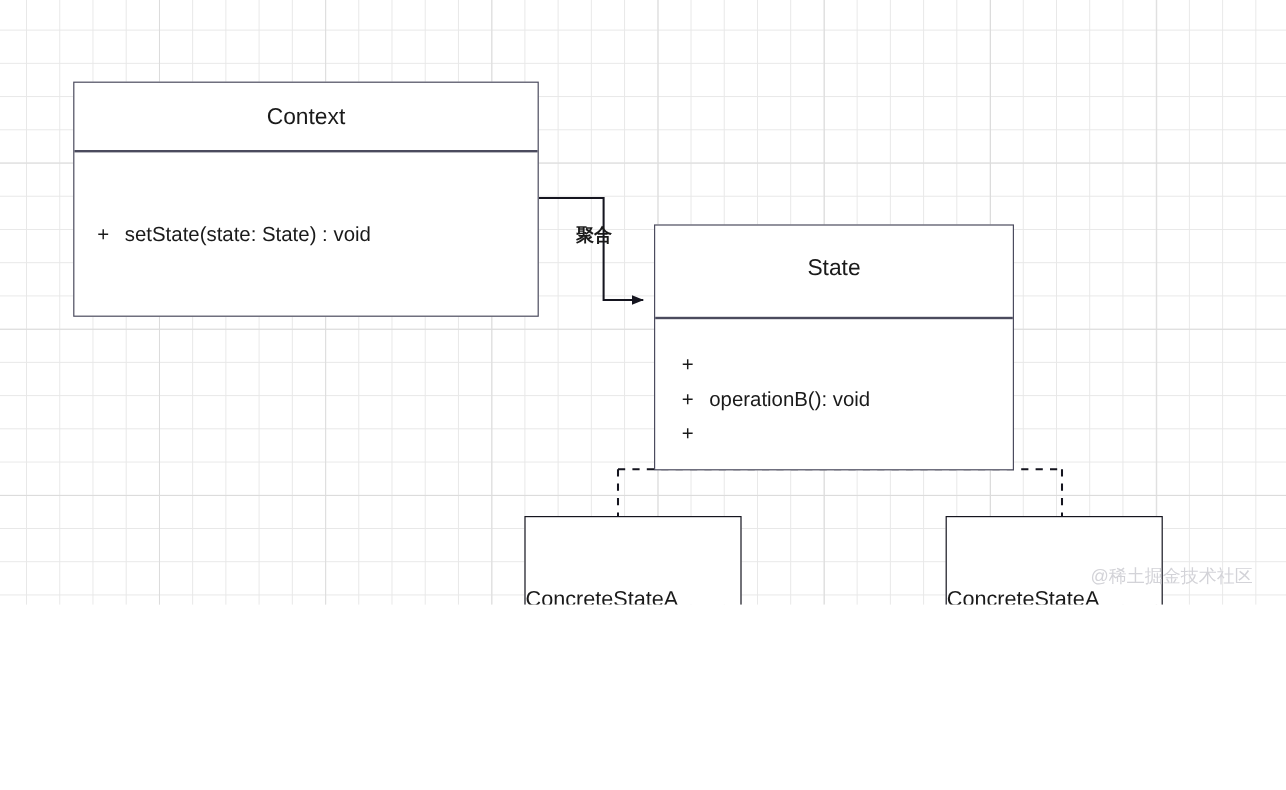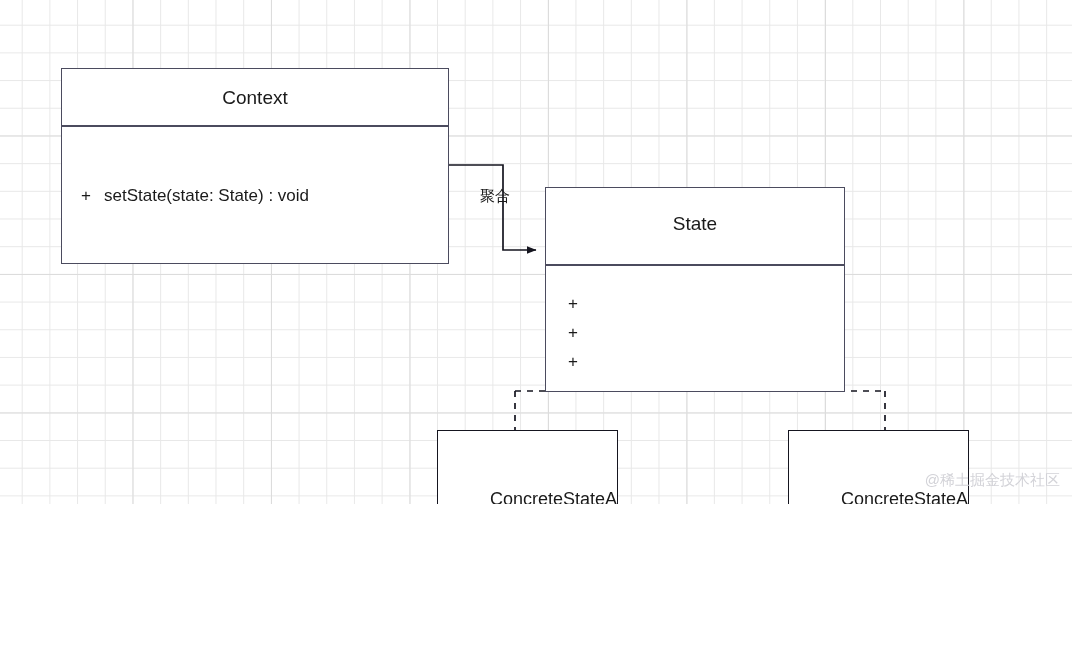--- a/index.html
+++ b/index.html
@@ -80,37 +80,38 @@
   #class-state .uml-title { padding-top: 26px; height: 50px; }
   #class-state .state-body { padding-top: 23px; }
   #class-state .member-row { height: 29px; padding-left: 9px; }
 
   
   .uml-leaf {
     border-width: 1.4px;
     border-color: #15151f;
     display: flex;
     align-items: center;
-    justify-content: flex-end;
+    justify-content: flex-start;
   }
   .uml-leaf .uml-title { font-size: 18px; }
   #class-concrete-a { left: 437px; top: 430px; width: 181px; height: 137px; }
   #class-concrete-b { left: 788px; top: 430px; width: 181px; height: 137px; }
 
   .edge-label {
     position: absolute;
     color: #1a1a1a;
     font-size: 15px;
     white-space: nowrap;
+    font-weight: bold;
   }
   #label-aggregation { left: 480px; top: 187px; }
 
   #watermark {
     position: absolute;
-    right: 12px;
+    right: 28px;
     bottom: 14px;
     color: #d3d3d8;
     font-size: 15px;
     white-space: nowrap;
     user-select: none;
   }
 </style>
 </head>
 <body>
 
@@ -151,20 +152,21 @@
   </div>
 
   <div class="uml-class" id="class-state">
     <div class="uml-title">State</div>
     <div class="uml-compartment-divider state-body">
       <div class="member-row">
         <span class="member-vis">+</span>
       </div>
       <div class="member-row">
         <span class="member-vis">+</span>
+        <span class="member-sig">operationB(): void</span>
       </div>
       <div class="member-row">
         <span class="member-vis">+</span>
       </div>
     </div>
   </div>
 
   <div class="uml-class uml-leaf" id="class-concrete-a">
     <div class="uml-title">ConcreteStateA</div>
   </div>

